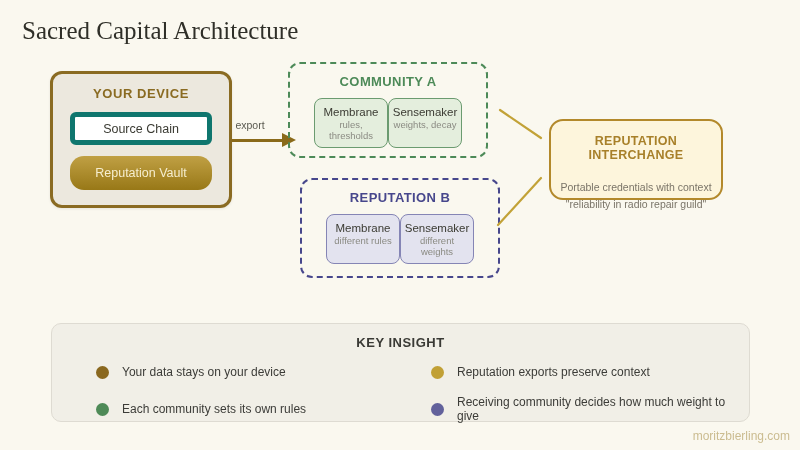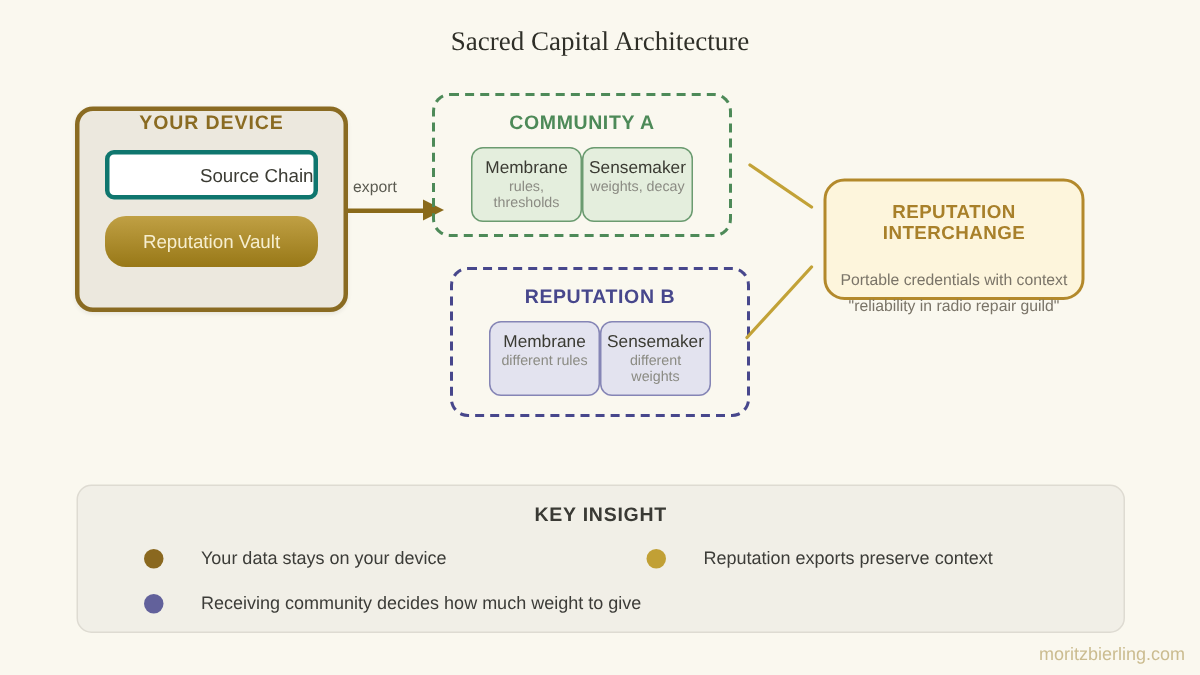--- a/index.html
+++ b/index.html
@@ -9,47 +9,48 @@
     background: #faf8ef;
     font-family: "Liberation Sans", sans-serif;
     color: #3b3b33;
     overflow: hidden;
   }
   .abs { position: absolute; }
 
   
   .page-title {
     left: 0; right: 0; top: 17px;
-    text-align: center;
     font-family: "Liberation Serif", serif;
-    font-size: 18px;
+    font-size: 25px;
     color: #2f2f28;
+    padding-left: 22px;
   }
 
   
   .device {
     left: 50px; top: 71px; width: 182px; height: 137px;
     background: #ece8de;
     border: 3px solid #8a6b22;
     border-radius: 12px;
     box-shadow: 0 1px 3px rgba(0,0,0,0.08);
   }
   .device-title {
+    margin-top: 12px;
     text-align: center;
     font-size: 13px; font-weight: bold;
     letter-spacing: 0.6px;
     color: #8a6b22;
   }
   .source-chain {
     margin: 11px 17px 0 17px;
     height: 33px;
     background: #ffffff;
-    border: 3px solid #0f766e;
+    border: 5px solid #0f766e;
     border-radius: 6px;
-    display: flex; align-items: center; justify-content: flex-end;
+    display: flex; align-items: center; justify-content: center;
     font-size: 12.5px; color: #3b3b33;
   }
   .vault {
     margin: 11px 17px 0 17px;
     height: 34px;
     background: linear-gradient(180deg, #c0a044 0%, #987817 100%);
     border-radius: 14px;
     display: flex; align-items: center; justify-content: center;
     font-size: 12.5px; color: #f6eecf;
   }
@@ -137,21 +138,21 @@
     letter-spacing: 0.5px;
     color: #3a3a35;
   }
   .insight-grid {
     position: absolute;
     left: 44px; top: 41px; right: 20px;
     display: grid;
     grid-template-columns: 335px 1fr;
     row-gap: 16px;
   }
-  .insight-item { display: flex; align-items: center; gap: 25px; }
+  .insight-item { display: flex; align-items: center; gap: 13px; }
   .dot { width: 13px; height: 13px; border-radius: 50%; flex: 0 0 13px; }
   .insight-label { font-size: 12px; color: #3c3c38; }
 
   .watermark {
     right: 10px; bottom: 7px;
     font-size: 12px; color: #cbbc90;
   }
 </style>
 </head>
 <body>
@@ -216,19 +217,23 @@
   <div class="insight-grid">
     <div class="insight-item">
       <span class="dot" style="background: rgb(138, 104, 31);"></span>
       <span class="insight-label">Your data stays on your device</span>
     </div>
     <div class="insight-item">
       <span class="dot" style="background: rgb(193, 160, 53);"></span>
       <span class="insight-label">Reputation exports preserve context</span>
     </div>
     <div class="insight-item">
+      <span class="dot" style="background: rgb(78, 138, 87);"></span>
+      <span class="insight-label">Each community sets its own rules</span>
+    </div>
+    <div class="insight-item">
       <span class="dot" style="background: rgb(98, 97, 155);"></span>
       <span class="insight-label">Receiving community decides how much weight to give</span>
     </div>
   </div>
 </div>
 
 <div class="abs watermark">moritzbierling.com</div>
 
 </body></html>

